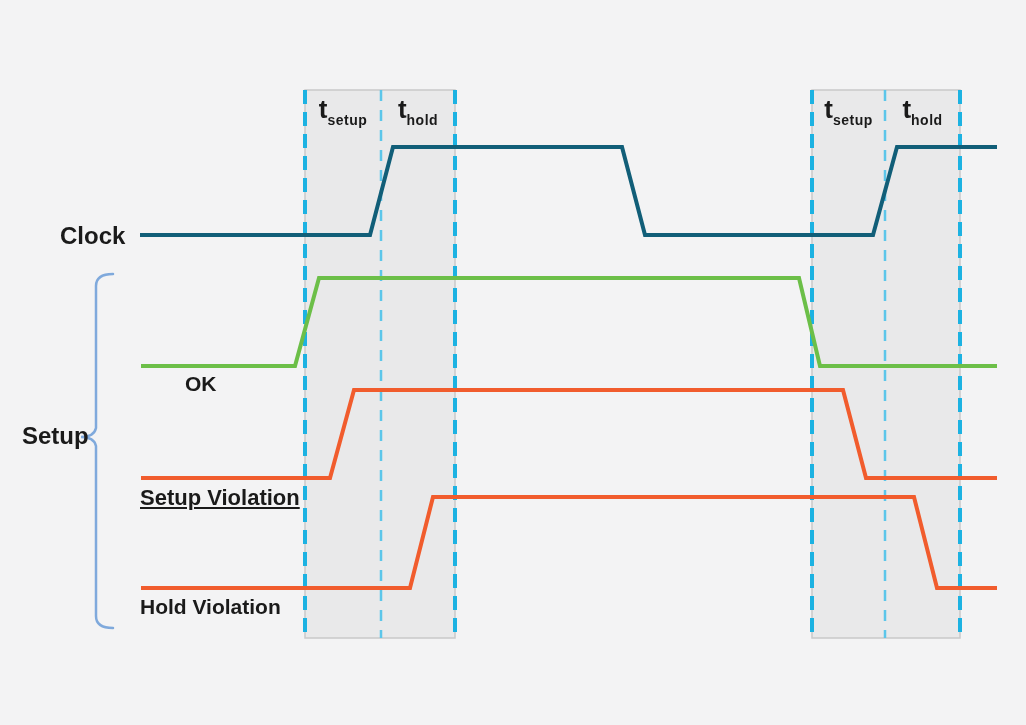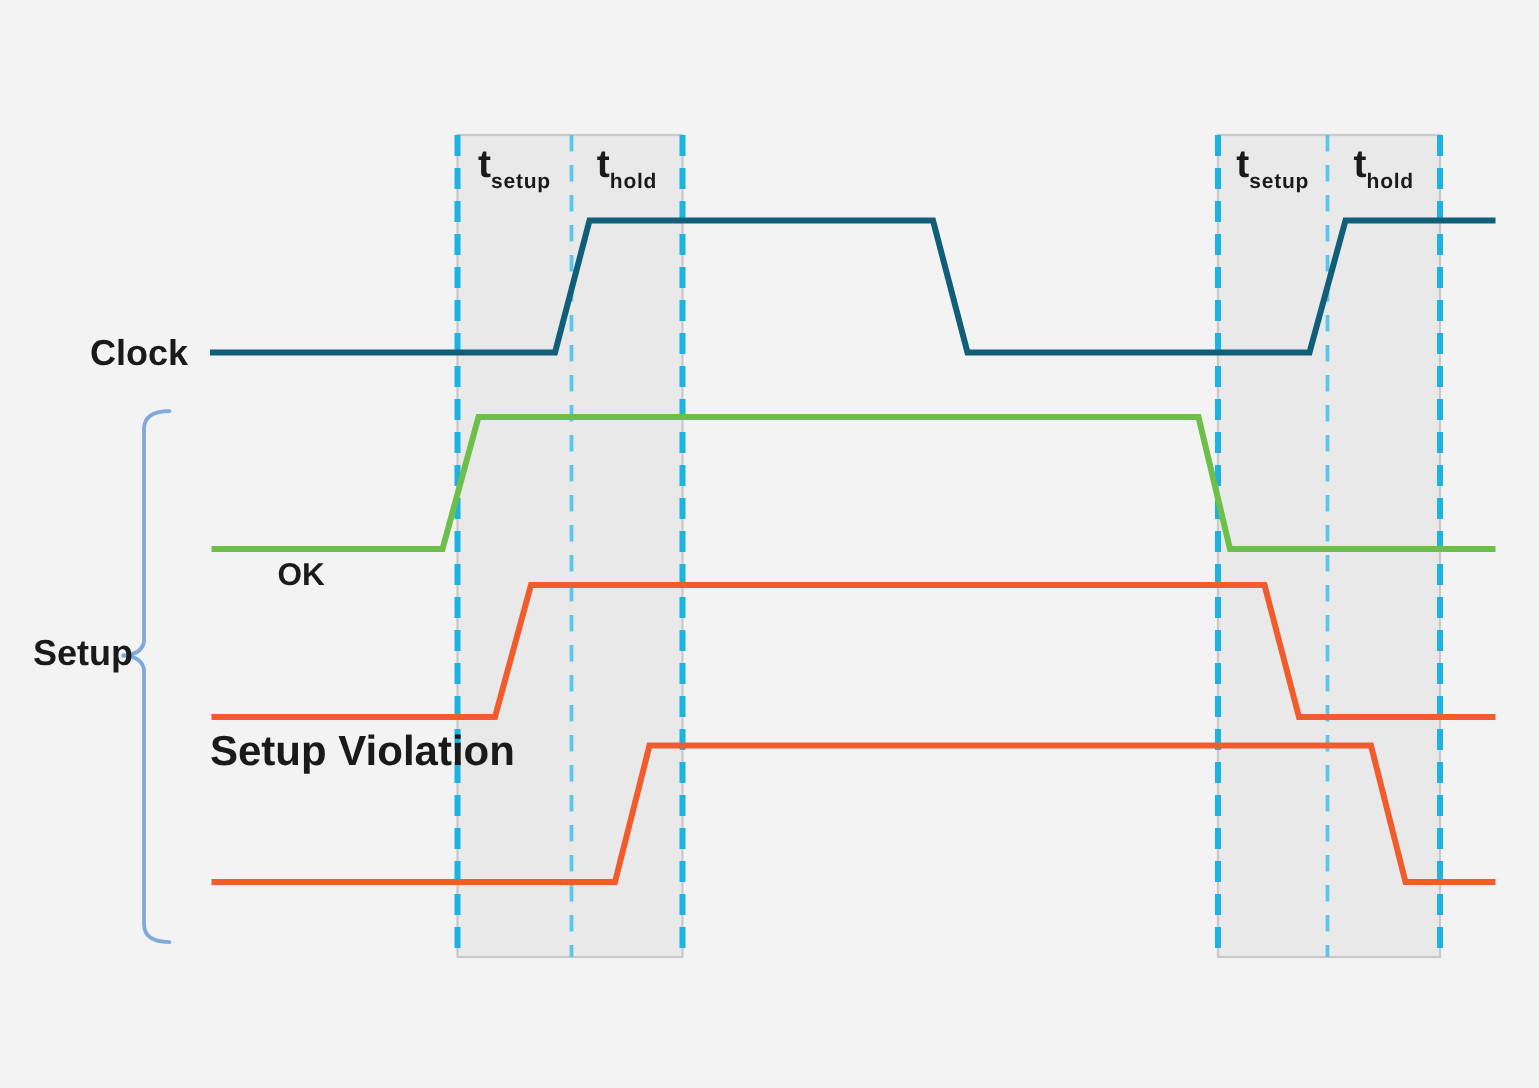--- a/index.html
+++ b/index.html
@@ -10,21 +10,21 @@
     height: 725px;
     background: #f3f3f4;
     font-family: "Liberation Sans", sans-serif;
     color: #1a1a1a;
   }
   .stage svg { position: absolute; left: 0; top: 0; }
   .lbl { position: absolute; line-height: 1.05; font-weight: 600; white-space: nowrap; }
   .lbl-clock { left: 22px;  top: 223px; font-size: 24px; margin-left: 38px; }
   .lbl-data  { left: 22px;  top: 423px; font-size: 24px; }
   .lbl-ok    { left: 140px; top: 373px; font-size: 21px; margin-left: 45px; }
-  .lbl-sv    { left: 140px; top: 486px; font-size: 28px; }
+  .lbl-sv    { left: 140px; top: 486px; font-size: 22px; text-decoration: underline; }
   .lbl-hv    { left: 140px; top: 596px; font-size: 21px; }
   .tlbl {
     position: absolute; top: 94px; height: 44px;
     text-align: center; font-weight: 700; white-space: nowrap;
   }
   .tlbl .tbase { font-size: 26px; }
   .tlbl .tsub  { font-size: 14px; position: relative; top: 7px; letter-spacing: 0.5px; }
   .tlbl-w1s { left: 305px; width: 76px; }
   .tlbl-w1h { left: 381px; width: 74px; }
   .tlbl-w2s { left: 812px; width: 73px; }
@@ -48,20 +48,21 @@
       <polyline points="140,235 370,235 393,147 622,147 645,235 873,235 897,147 997,147" fill="none" stroke="#115e78" stroke-width="4" stroke-linejoin="miter" stroke-linecap="butt"></polyline>
       <polyline points="141,366 295,366 319,278 799,278 820,366 997,366" fill="none" stroke="#6cbf48" stroke-width="4" stroke-linejoin="miter" stroke-linecap="butt"></polyline>
       <polyline points="141,478 330,478 354,390 843,390 866,478 997,478" fill="none" stroke="#f15c2d" stroke-width="4" stroke-linejoin="miter" stroke-linecap="butt"></polyline>
       <polyline points="141,588 410,588 433,497 914,497 937,588 997,588" fill="none" stroke="#f15c2d" stroke-width="4" stroke-linejoin="miter" stroke-linecap="butt"></polyline>
     </svg>
 
   <div class="lbl lbl-clock">Clock</div>
   <div class="lbl lbl-data">Setup</div>
   <div class="lbl lbl-ok">OK</div>
   <div class="lbl lbl-sv">Setup Violation</div>
+  <div class="lbl lbl-hv">Hold Violation</div>
 
   <div class="tlbl tlbl-w1s">
     <span class="tbase">t</span><span class="tsub">setup</span>
   </div>
   <div class="tlbl tlbl-w1h">
     <span class="tbase">t</span><span class="tsub">hold</span>
   </div>
   <div class="tlbl tlbl-w2s">
     <span class="tbase">t</span><span class="tsub">setup</span>
   </div>

